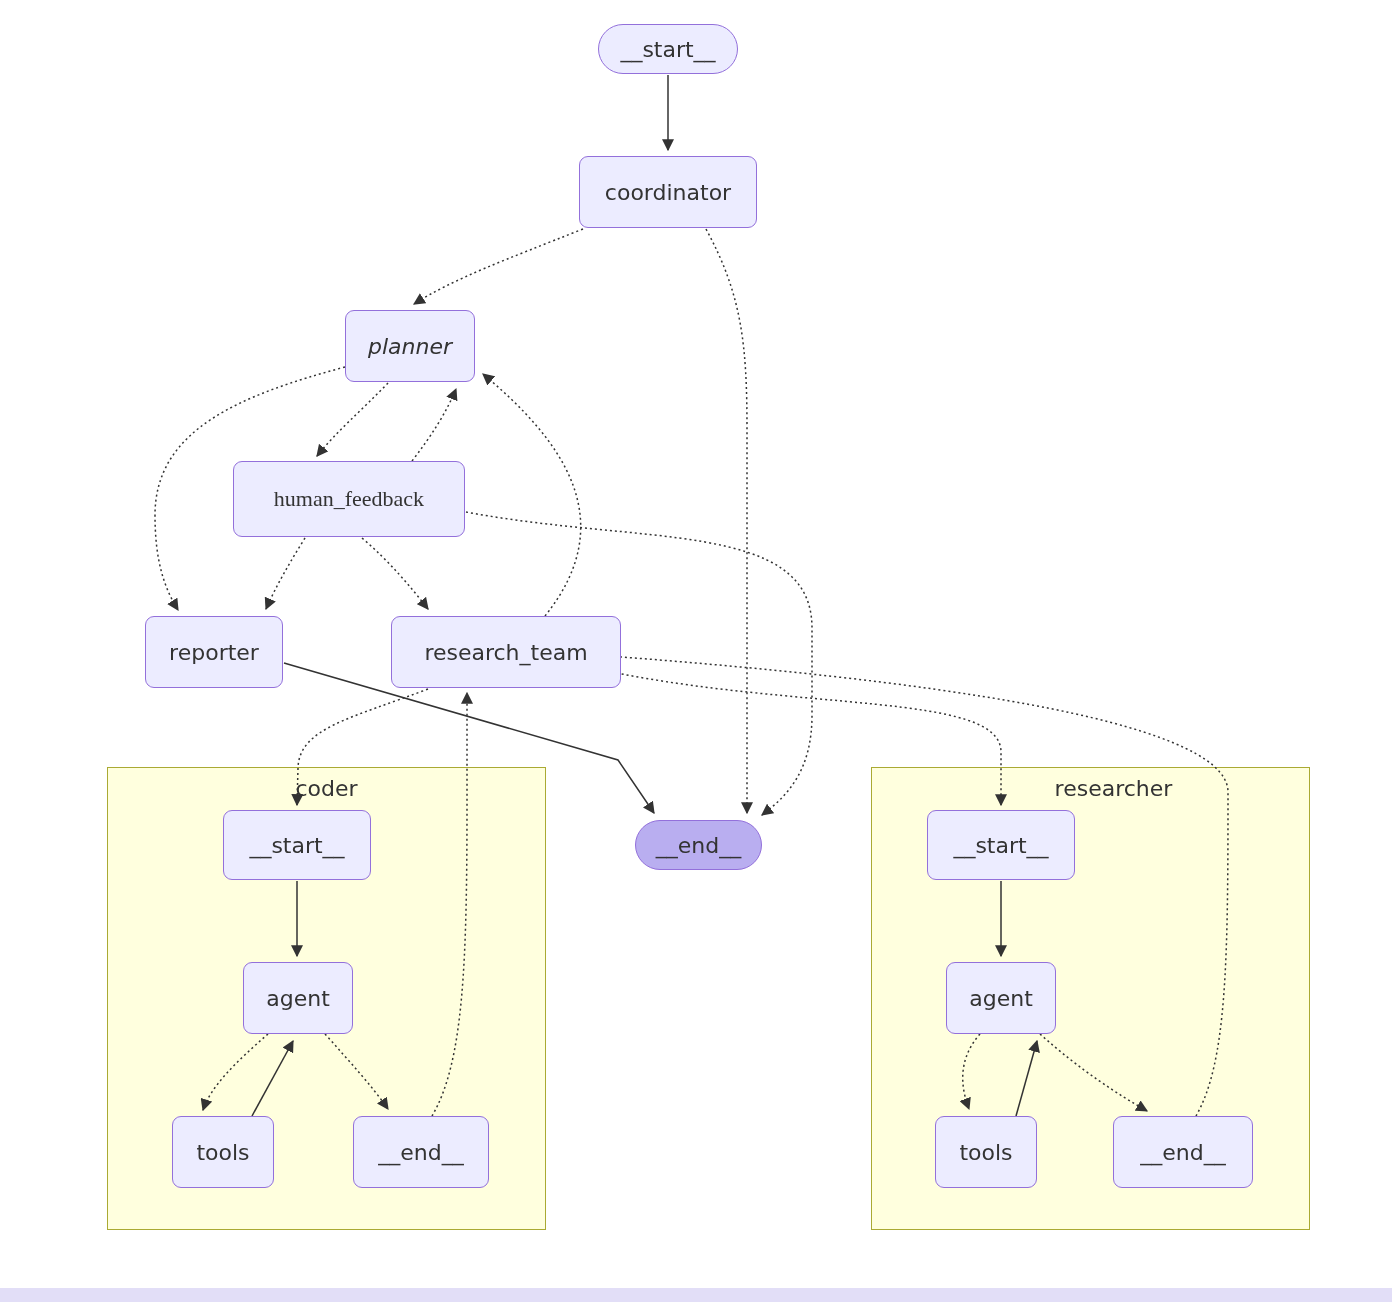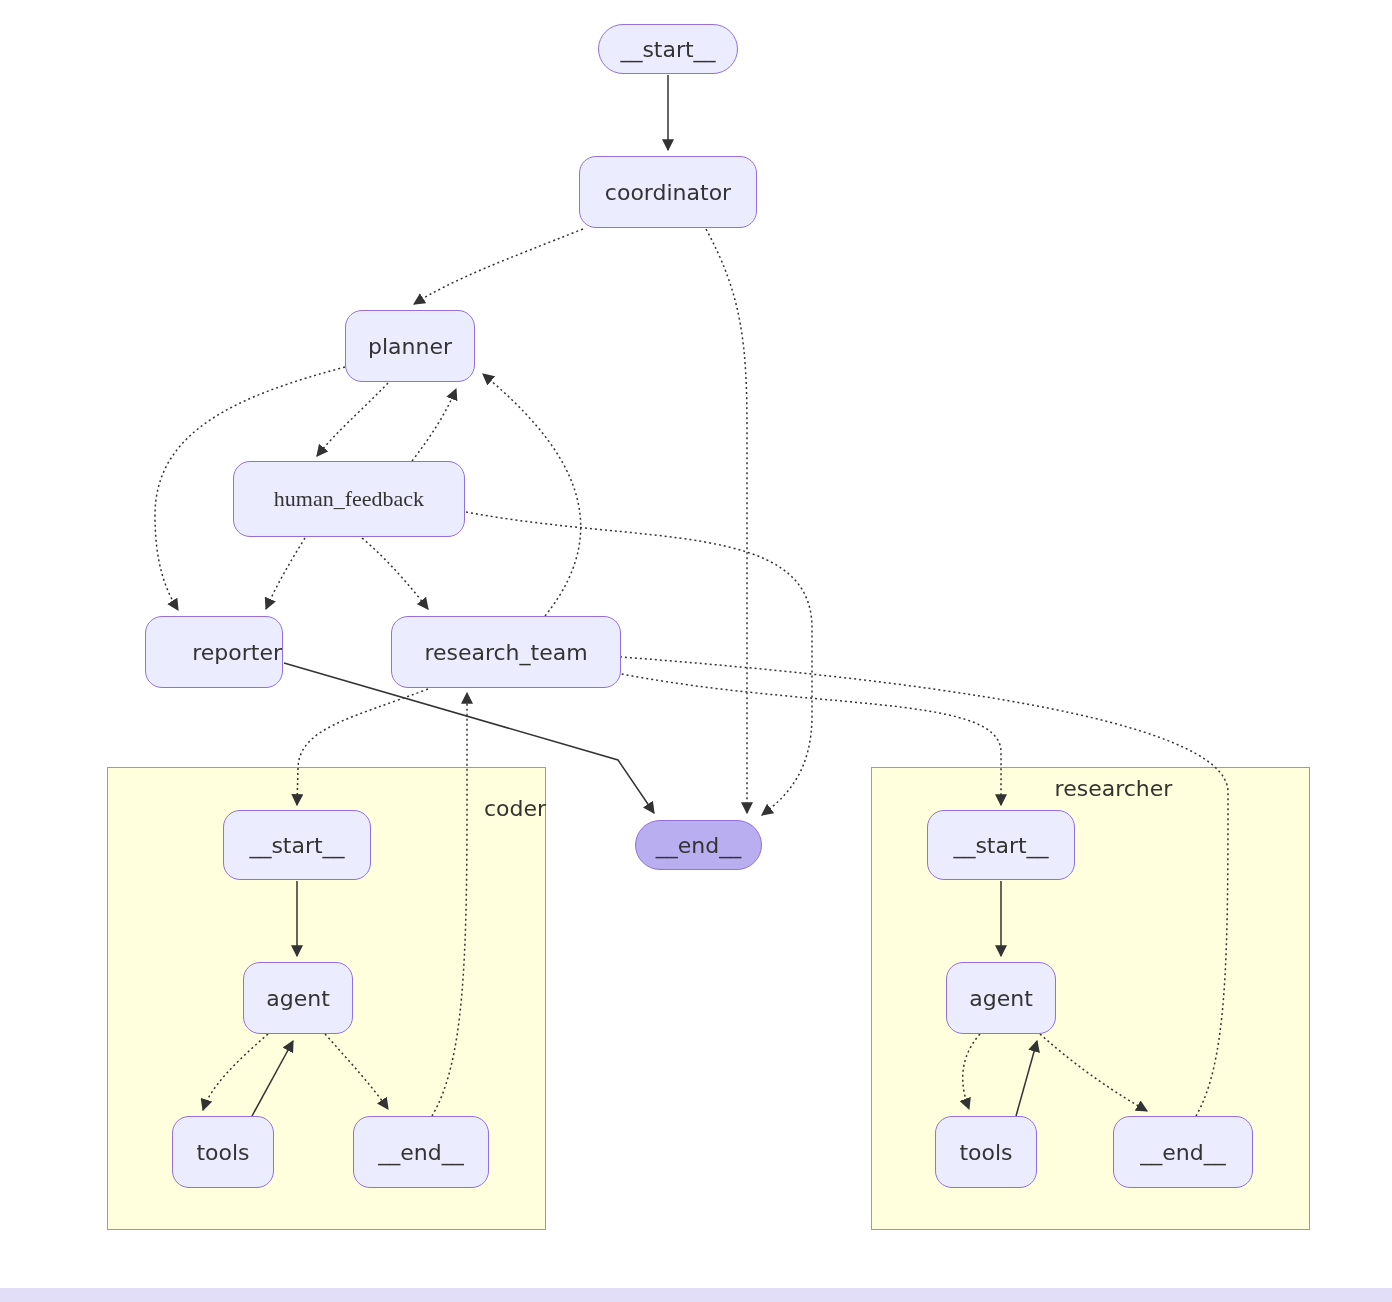--- a/index.html
+++ b/index.html
@@ -52,21 +52,21 @@
     width: 100%;
     text-align: center;
     font-size: 22px;
     color: var(--text);
     z-index: 3;
   }
   .node {
     position: absolute;
     background: var(--node_fill);
     border: 1px solid var(--node_border);
-    border-radius: 17px;
+    border-radius: 9px;
     display: flex;
     align-items: center;
     justify-content: center;
     font-size: 22px;
     color: var(--text);
     z-index: 4;
     white-space: nowrap;
   }
   .node.stadium { border-radius: 26px; }
   .node.end-main { background: var(--end_fill); }
@@ -79,21 +79,21 @@
     background: var(--strip);
     z-index: 5;
   }
 </style>
 </head>
 <body>
 
 <div class="canvas">
 
   <div class="cluster" style="left:107px; top:767px; width:439px; height:463px;"></div>
-  <div class="cluster-label" style="left:107px; top:796px; width:439px;text-align:right;">coder</div>
+  <div class="cluster-label" style="left:107px; top:776px; width:439px;">coder</div>
 
   <div class="cluster" style="left:871px; top:767px; width:439px; height:463px;"></div>
   <div class="cluster-label" style="left:871px; top:776px; width:485px;">researcher</div>
 
   <svg class="edges" viewBox="0 0 1392 1302">
     <defs>
       <marker id="arrow" viewBox="0 0 10 10" refX="9" refY="5" markerWidth="8" markerHeight="8" orient="auto-start-reverse">
         <path class="arrowhead" d="M0,0 L10,5 L0,10 z"></path>
       </marker>
     </defs>
@@ -125,29 +125,29 @@
   </svg>
 
   <div class="node stadium" style="left:598px; top:24px; width:140px; height:50px;">
     <span>__start__</span>
   </div>
 
   <div class="node" style="left:579px; top:156px; width:178px; height:72px;">
     <span>coordinator</span>
   </div>
 
-  <div class="node" style="left:345px; top:310px; width:130px; height:72px;">
+  <div class="node" style="left:345px; top:310px; width:130px; height:72px;font-style:italic;">
     <span>planner</span>
   </div>
 
   <div class="node" style="left:233px; top:461px; width:232px; height:76px;font-family:Liberation Serif, serif;">
     <span>human_feedback</span>
   </div>
 
-  <div class="node" style="left:145px; top:616px; width:138px; height:72px;justify-content:flex-end;">
+  <div class="node" style="left:145px; top:616px; width:138px; height:72px;">
     <span>reporter</span>
   </div>
 
   <div class="node" style="left:391px; top:616px; width:230px; height:72px;">
     <span>research_team</span>
   </div>
 
   <div class="node stadium end-main" style="left:635px; top:820px; width:127px; height:50px;">
     <span>__end__</span>
   </div>

